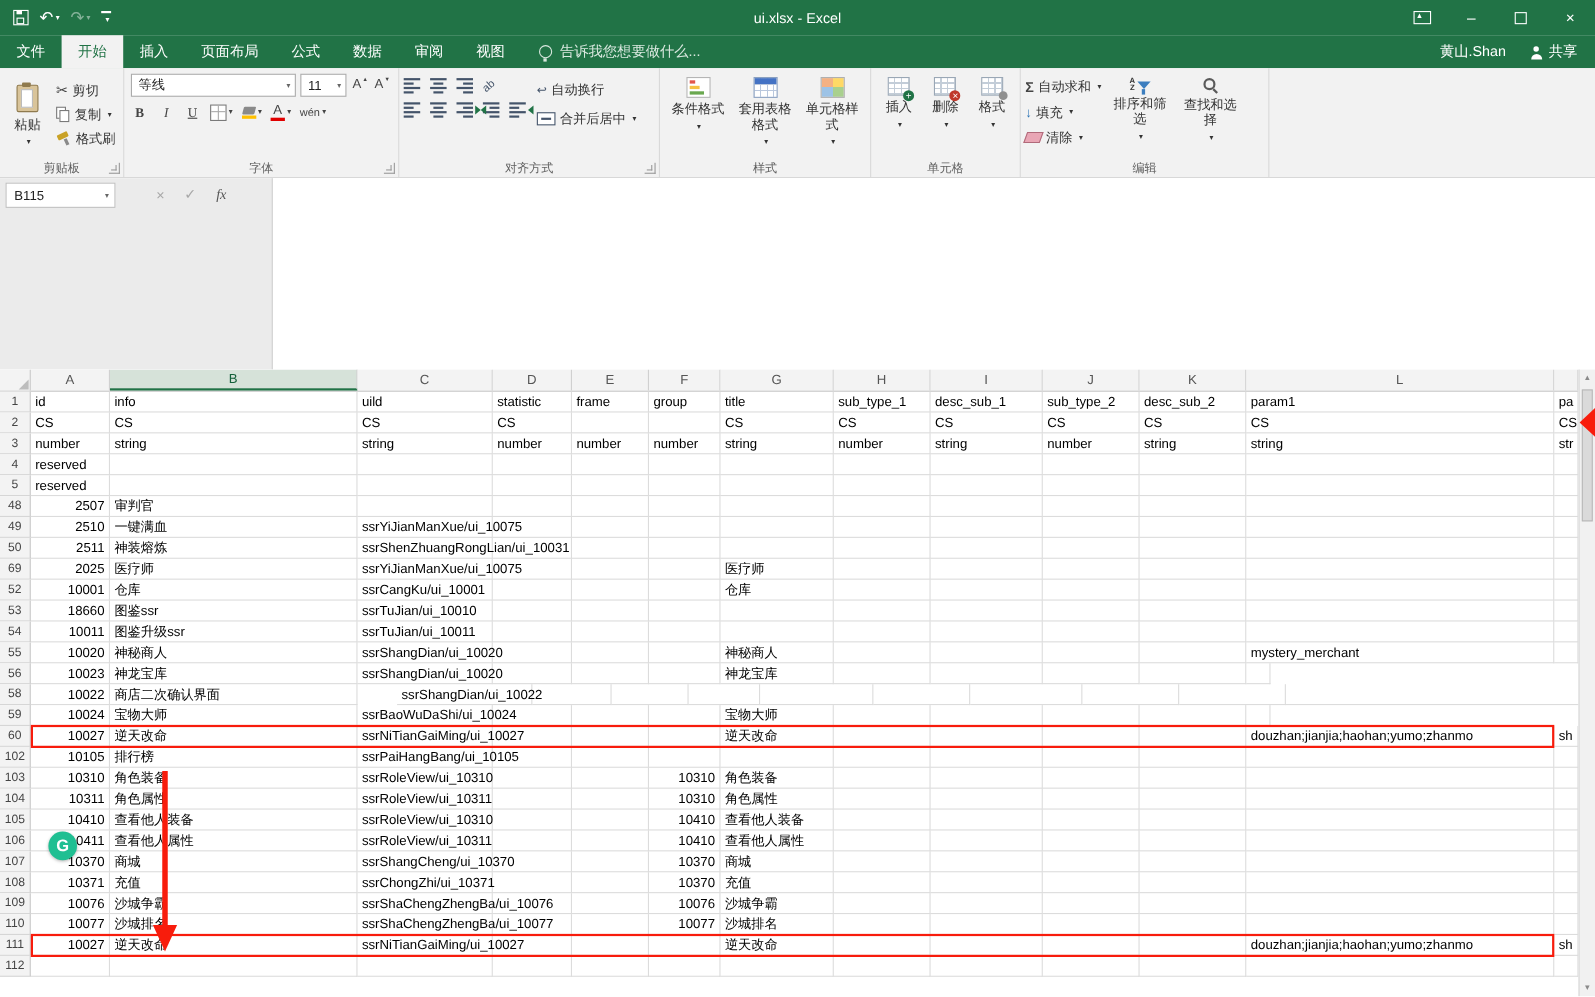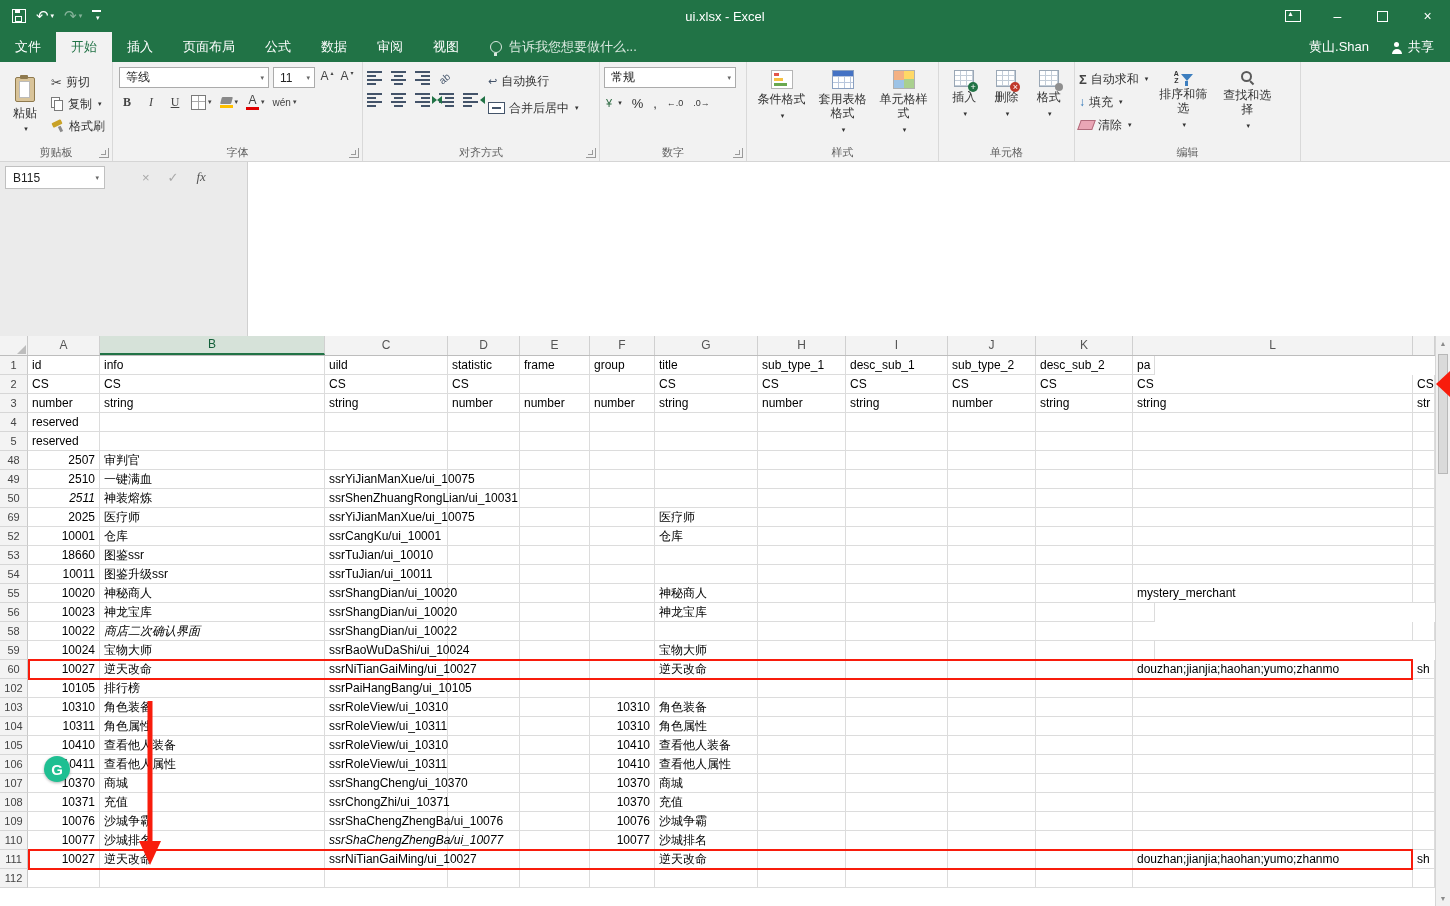--- a/index.html
+++ b/index.html
@@ -379,40 +379,20 @@
         <div class="mini">
             <span class="ic-merge"></span>
             <span>合并后居中</span>
             <span class="car"></span>
           </div>
       </div>
       <div class="glabel">对齐方式</div>
       <div class="launch"></div>
     </div>
 
-    <div class="rgroup g-num">
-      <div class="frow" style="margin-left:0;">
-        <div class="combo" style="width:132px;">
-            <span>常规</span>
-            <span class="car"></span>
-          </div>
-      </div>
-      <div class="numrow">
-        <span class="mini">
-            <span class="ic-money">¥</span>
-            <span class="car"></span>
-          </span>
-        <span class="sym">%</span>
-        <span class="sym">,</span>
-        <span class="decs">←.0</span>
-        <span class="decs">.0→</span>
-      </div>
-      <div class="glabel">数字</div>
-      <div class="launch"></div>
-    </div>
 
     <div class="rgroup g-styles">
       <div class="bigbtn" style="width:62px;">
         <span class="ic-cf"></span>
         <span>条件格式</span>
         <span class="car"></span>
       </div>
       <div class="bigbtn" style="width:62px;">
         <span class="ic-table"></span>
         <span>套用表格格式</span>
@@ -545,20 +525,23 @@
           </div>
           <div class="cell" style="width: 102px;">
             <span>desc_sub_1</span>
           </div>
           <div class="cell" style="width: 88px;">
             <span>sub_type_2</span>
           </div>
           <div class="cell" style="width: 97px;">
             <span>desc_sub_2</span>
           </div>
+          <div class="cell" style="width: 280px;">
+            <span>param1</span>
+          </div>
           <div class="cell" style="width: 22px;">
             <span>pa</span>
           </div>
         </div>
         <div class="trow">
           <div class="rh">2</div>
           <div class="cell" style="width: 72px;">
             <span>CS</span>
           </div>
           <div class="cell" style="width: 225px;">
@@ -709,21 +692,21 @@
           <div class="cell" style="width: 103px;"></div>
           <div class="cell" style="width: 88px;"></div>
           <div class="cell" style="width: 102px;"></div>
           <div class="cell" style="width: 88px;"></div>
           <div class="cell" style="width: 97px;"></div>
           <div class="cell" style="width: 280px;"></div>
           <div class="cell" style="width: 22px;"></div>
         </div>
         <div class="trow">
           <div class="rh">50</div>
-          <div class="cell num" style="width: 72px; font-style: italic;">
+          <div class="cell num" style="width: 72px;">
             <span>2511</span>
           </div>
           <div class="cell" style="width: 225px;">
             <span>神装熔炼</span>
           </div>
           <div class="cell" style="width: 123px;">
             <span>ssrShenZhuangRongLian/ui_10031</span>
           </div>
           <div class="cell" style="width: 72px;"></div>
           <div class="cell" style="width: 70px;"></div>
@@ -875,24 +858,24 @@
           <div class="cell" style="width: 102px;"></div>
           <div class="cell" style="width: 88px;"></div>
           <div class="cell" style="width: 97px;"></div>
           <div class="cell" style="width: 22px;"></div>
         </div>
         <div class="trow">
           <div class="rh">58</div>
           <div class="cell num" style="width: 72px;">
             <span>10022</span>
           </div>
-          <div class="cell" style="width: 225px; font-style: italic;">
+          <div class="cell" style="width: 225px;">
             <span>商店二次确认界面</span>
           </div>
-          <div class="cell" style="width: 123px;">
+          <div class="cell" style="width: 123px; margin-left: 36px;">
             <span>ssrShangDian/ui_10022</span>
           </div>
           <div class="cell" style="width: 72px;"></div>
           <div class="cell" style="width: 70px;"></div>
           <div class="cell" style="width: 65px;"></div>
           <div class="cell" style="width: 103px;"></div>
           <div class="cell" style="width: 88px;"></div>
           <div class="cell" style="width: 102px;"></div>
           <div class="cell" style="width: 88px;"></div>
           <div class="cell" style="width: 97px;"></div>
@@ -1155,21 +1138,21 @@
           <div class="cell" style="width: 22px;"></div>
         </div>
         <div class="trow">
           <div class="rh">110</div>
           <div class="cell num" style="width: 72px;">
             <span>10077</span>
           </div>
           <div class="cell" style="width: 225px;">
             <span>沙城排名</span>
           </div>
-          <div class="cell" style="width: 123px; font-style: italic;">
+          <div class="cell" style="width: 123px;">
             <span>ssrShaChengZhengBa/ui_10077</span>
           </div>
           <div class="cell" style="width: 72px;"></div>
           <div class="cell" style="width: 70px;"></div>
           <div class="cell num" style="width: 65px;">
             <span>10077</span>
           </div>
           <div class="cell" style="width: 103px;">
             <span>沙城排名</span>
           </div>

